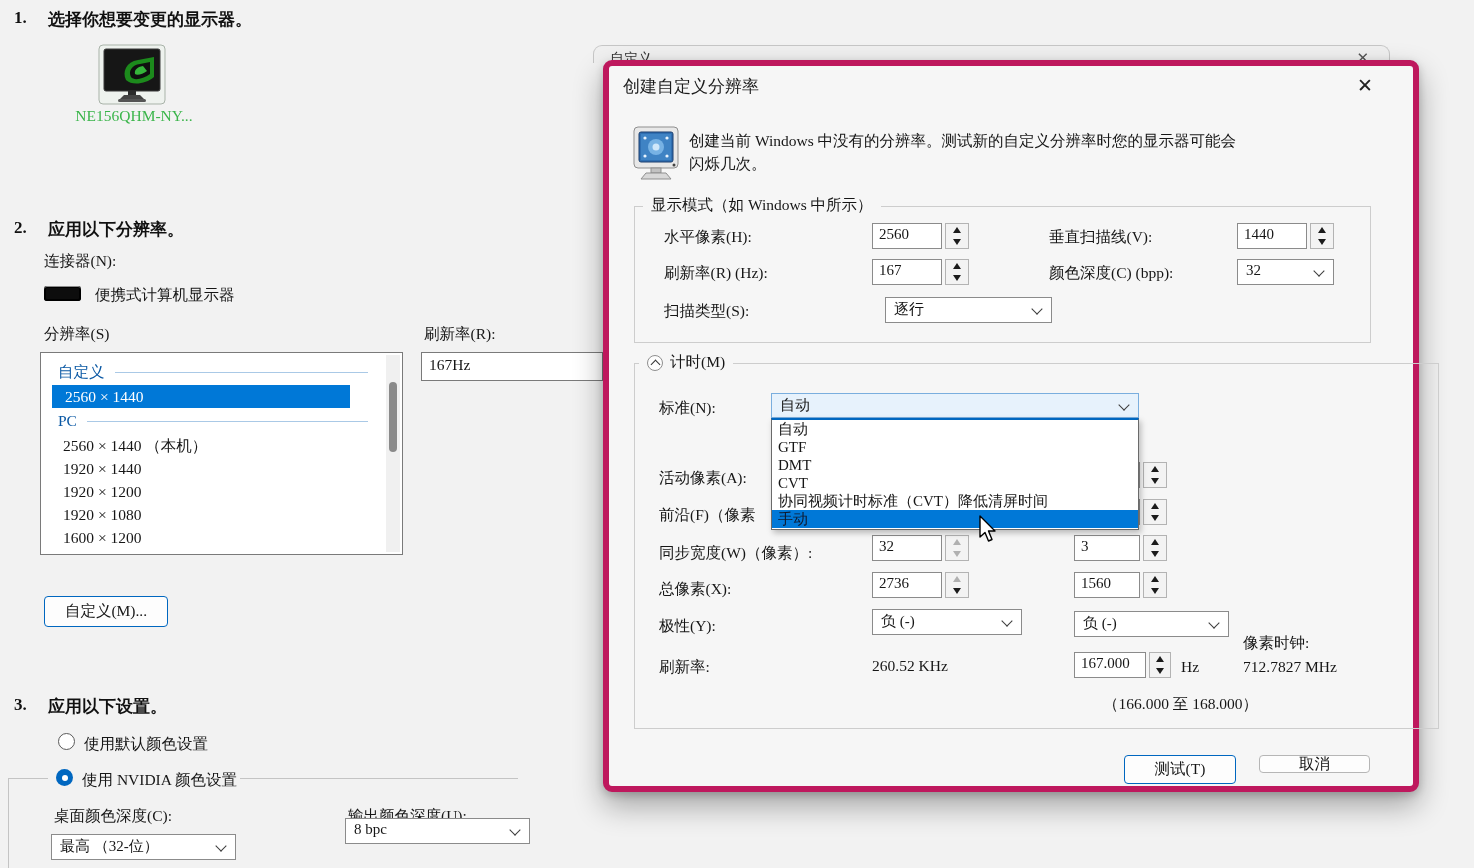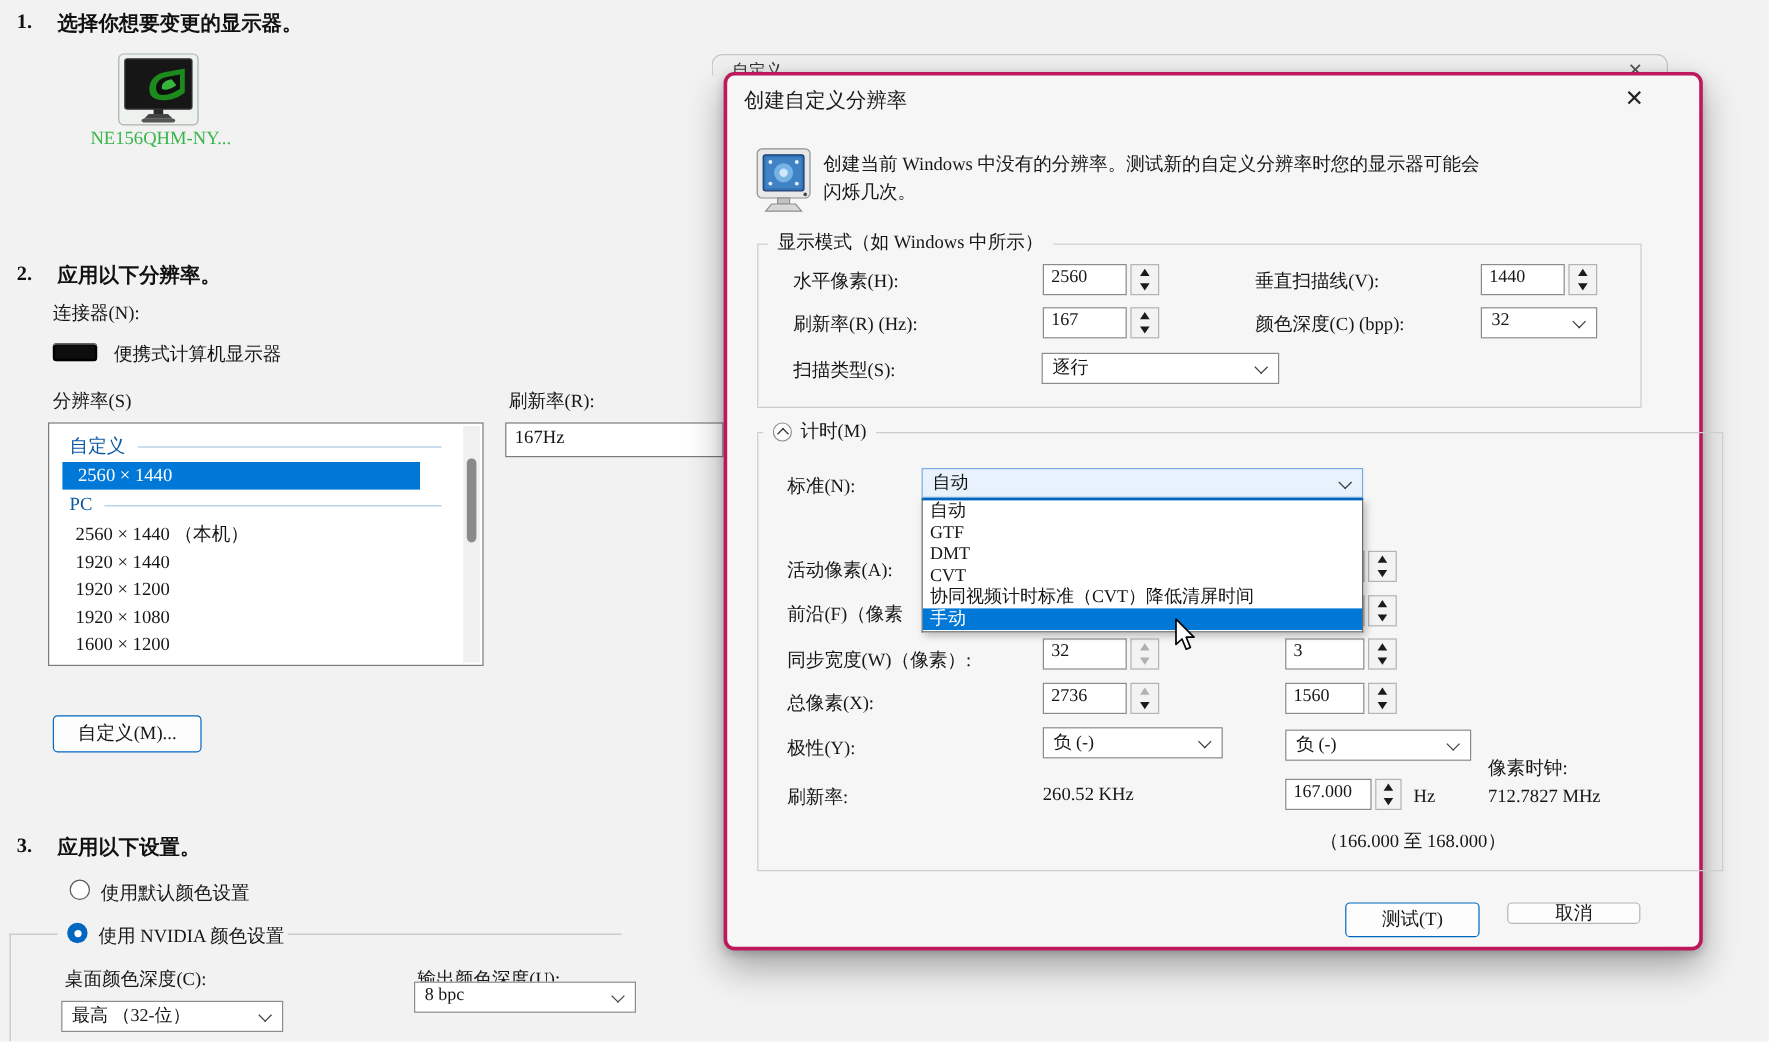--- a/index.html
+++ b/index.html
@@ -38,32 +38,32 @@
   #res-groups{padding-top:6px}
   .lb-header{display:flex;align-items:center;height:26px;color:#0a58a4;padding-left:17px;font-size:15.5px}
   .lb-header i{flex:1;height:1px;background:#aac9e6;margin:0 20px 0 10px}
   .lb-item{height:23px;line-height:23px;padding-left:22px;font-size:15.5px;white-space:nowrap}
   .lb-item.selected{background:#0078d7;color:#fff;width:298px;margin-left:11px;padding-left:13px;box-sizing:border-box}
   
   #std-list{position:absolute;left:162px;top:352px;width:368px;height:112px;background:#fff;
             border:1px solid #6a6a6a;border-top:2px solid #0067c0;box-sizing:border-box;z-index:5;
             box-shadow:2px 3px 6px rgba(0,0,0,.25)}
   .dd-item{height:18px;line-height:18px;padding-left:6px;font-size:15px;white-space:nowrap}
-  .dd-item.selected{background:#0078d7;color:#ffffff}
+  .dd-item.selected{background:#0078d7;color:#0f172a}
   
   .radio{position:absolute;width:17px;height:17px;border-radius:50%;box-sizing:border-box}
   .radio.off{border:1.5px solid #5a5a5a;background:#fff}
   .radio.on{background:#0067c0}
   .radio.on::after{content:"";position:absolute;left:5.5px;top:5.5px;width:6px;height:6px;border-radius:50%;background:#fff}
   .line{position:absolute;background:#c4c4c4}
   
   #backwin{position:absolute;left:593px;top:45px;width:797px;height:18px;background:#f0f0f0;
            border:1px solid #c6c6c6;border-bottom:none;border-radius:9px 9px 0 0;overflow:hidden;z-index:1;box-sizing:border-box}
   #dialog{position:absolute;left:603px;top:60px;width:816px;height:732px;background:#f6f6f6;
-          border:3px solid #be185d;border-radius:9px;z-index:2;box-sizing:border-box;
+          border:6px solid #be185d;border-radius:9px;z-index:2;box-sizing:border-box;
           box-shadow:0 14px 30px rgba(0,0,0,.32),0 3px 8px rgba(0,0,0,.18)}
   #dlg-title{position:absolute;left:14px;top:9px;font-size:17px;color:#1b1b1b;
              font-family:"Liberation Sans","DejaVu Sans",sans-serif}
   .closex{position:absolute;font-size:19px;color:#222;font-family:"DejaVu Sans",sans-serif;font-weight:400}
   .scrollbar{position:absolute;right:2px;top:2px;width:14px;bottom:2px;background:#f0f0f0}
   .thumb{position:absolute;left:3px;width:8px;border-radius:4px;background:#8a8a8a}
 </style>
 </head>
 <body>
 
@@ -212,21 +212,21 @@
             <i class="tri down"></i>
           </div>
         </div>
     </div>
     <div class="abs lbl" style="left:440px;top:197px">颜色深度(C) (bpp):</div>
     <div class="combo" style="left:628px;top:193px;width:97px;height:26px">
       <span>32</span>
       <i class="chev"></i>
     </div>
     <div class="abs lbl" style="left:55px;top:235px">扫描类型(S):</div>
-    <div class="combo" style="left:262px;top:231px;width:198px;height:26px">
+    <div class="combo" style="left:276px;top:231px;width:167px;height:26px">
       <span>逐行</span>
       <i class="chev"></i>
     </div>
 
     <div class="fset" style="left:25px;top:297px;width:805px;height:366px">
       <span class="legend" style="left:4px;display:flex;align-items:center;gap:7px">
         <span style="width:16px;height:16px;border:1px solid #8f8f8f;border-radius:50%;background:#fdfdfd;display:inline-flex;align-items:center;justify-content:center;box-sizing:border-box">
           <i style="width:6px;height:6px;border-right:1.5px solid #333;border-bottom:1.5px solid #333;transform:rotate(-135deg);margin-top:3px"></i>
         </span>
         <span>计时(M)</span>

